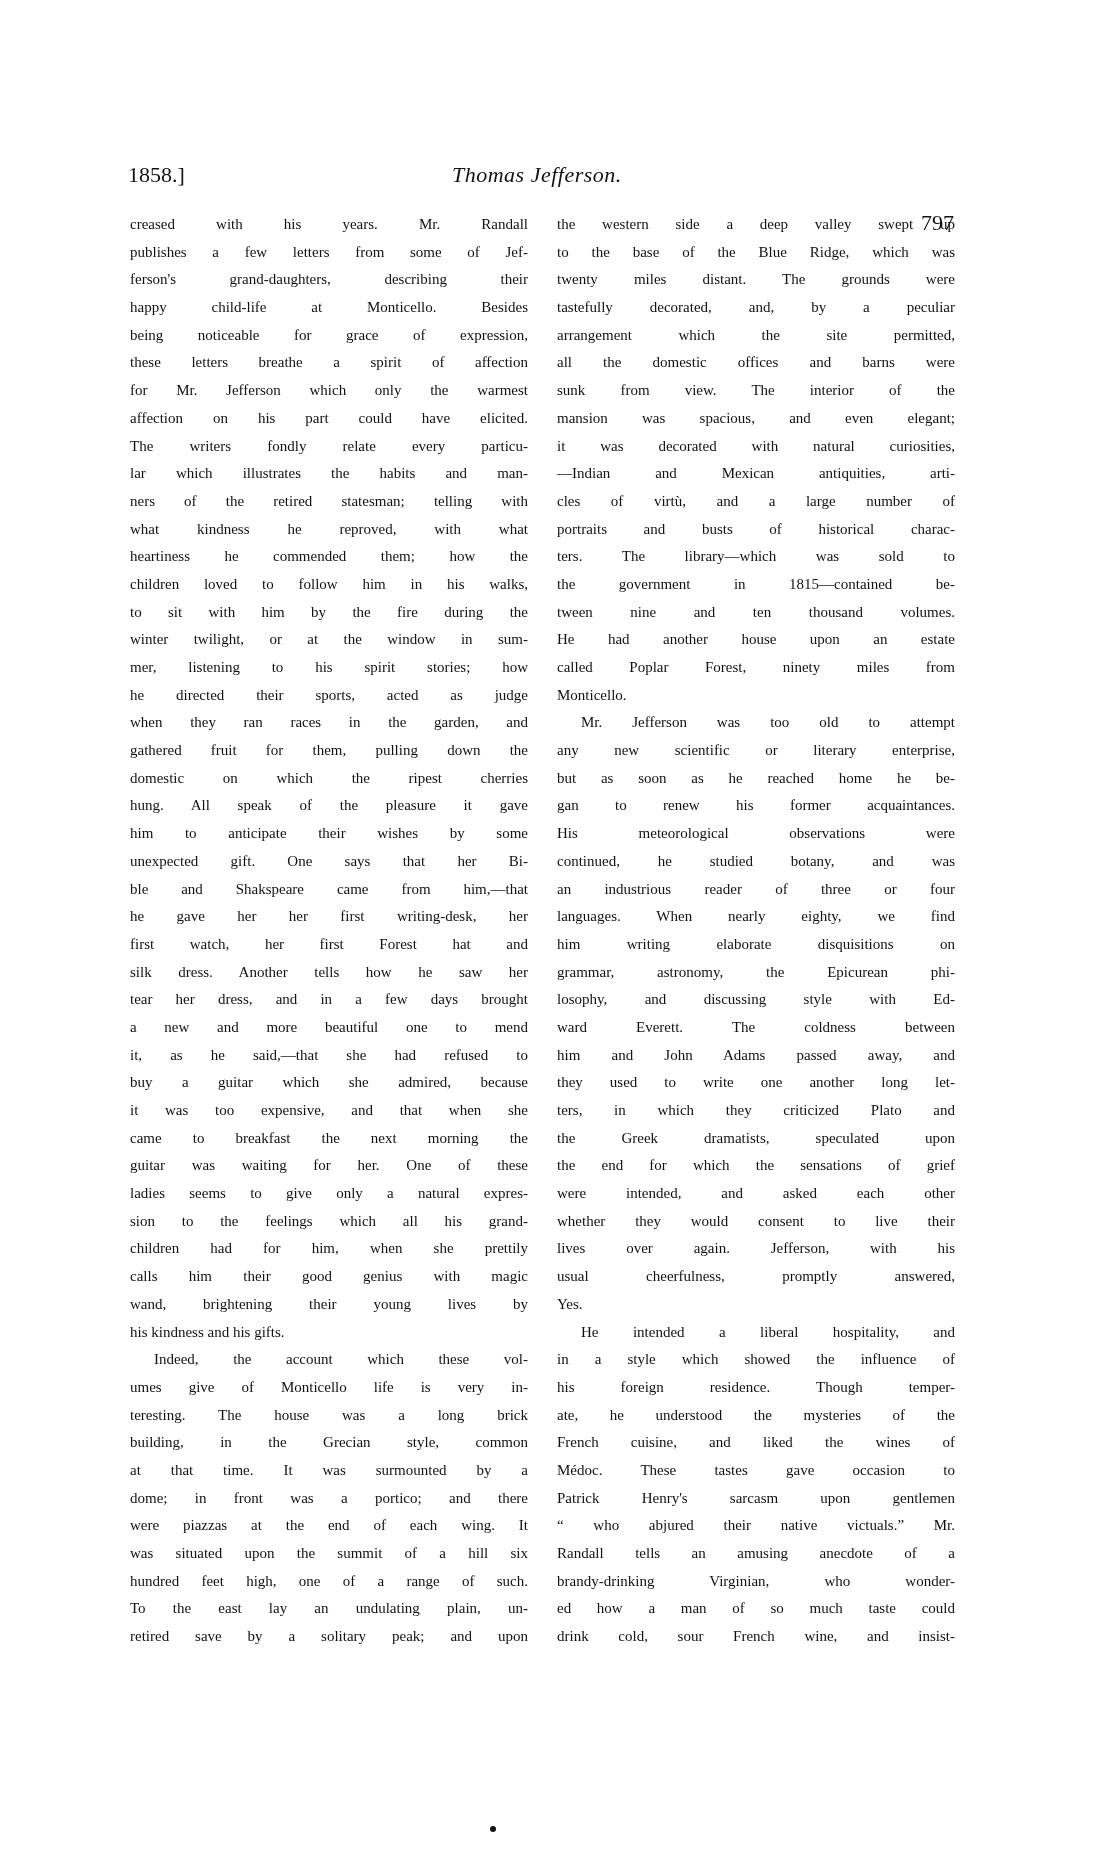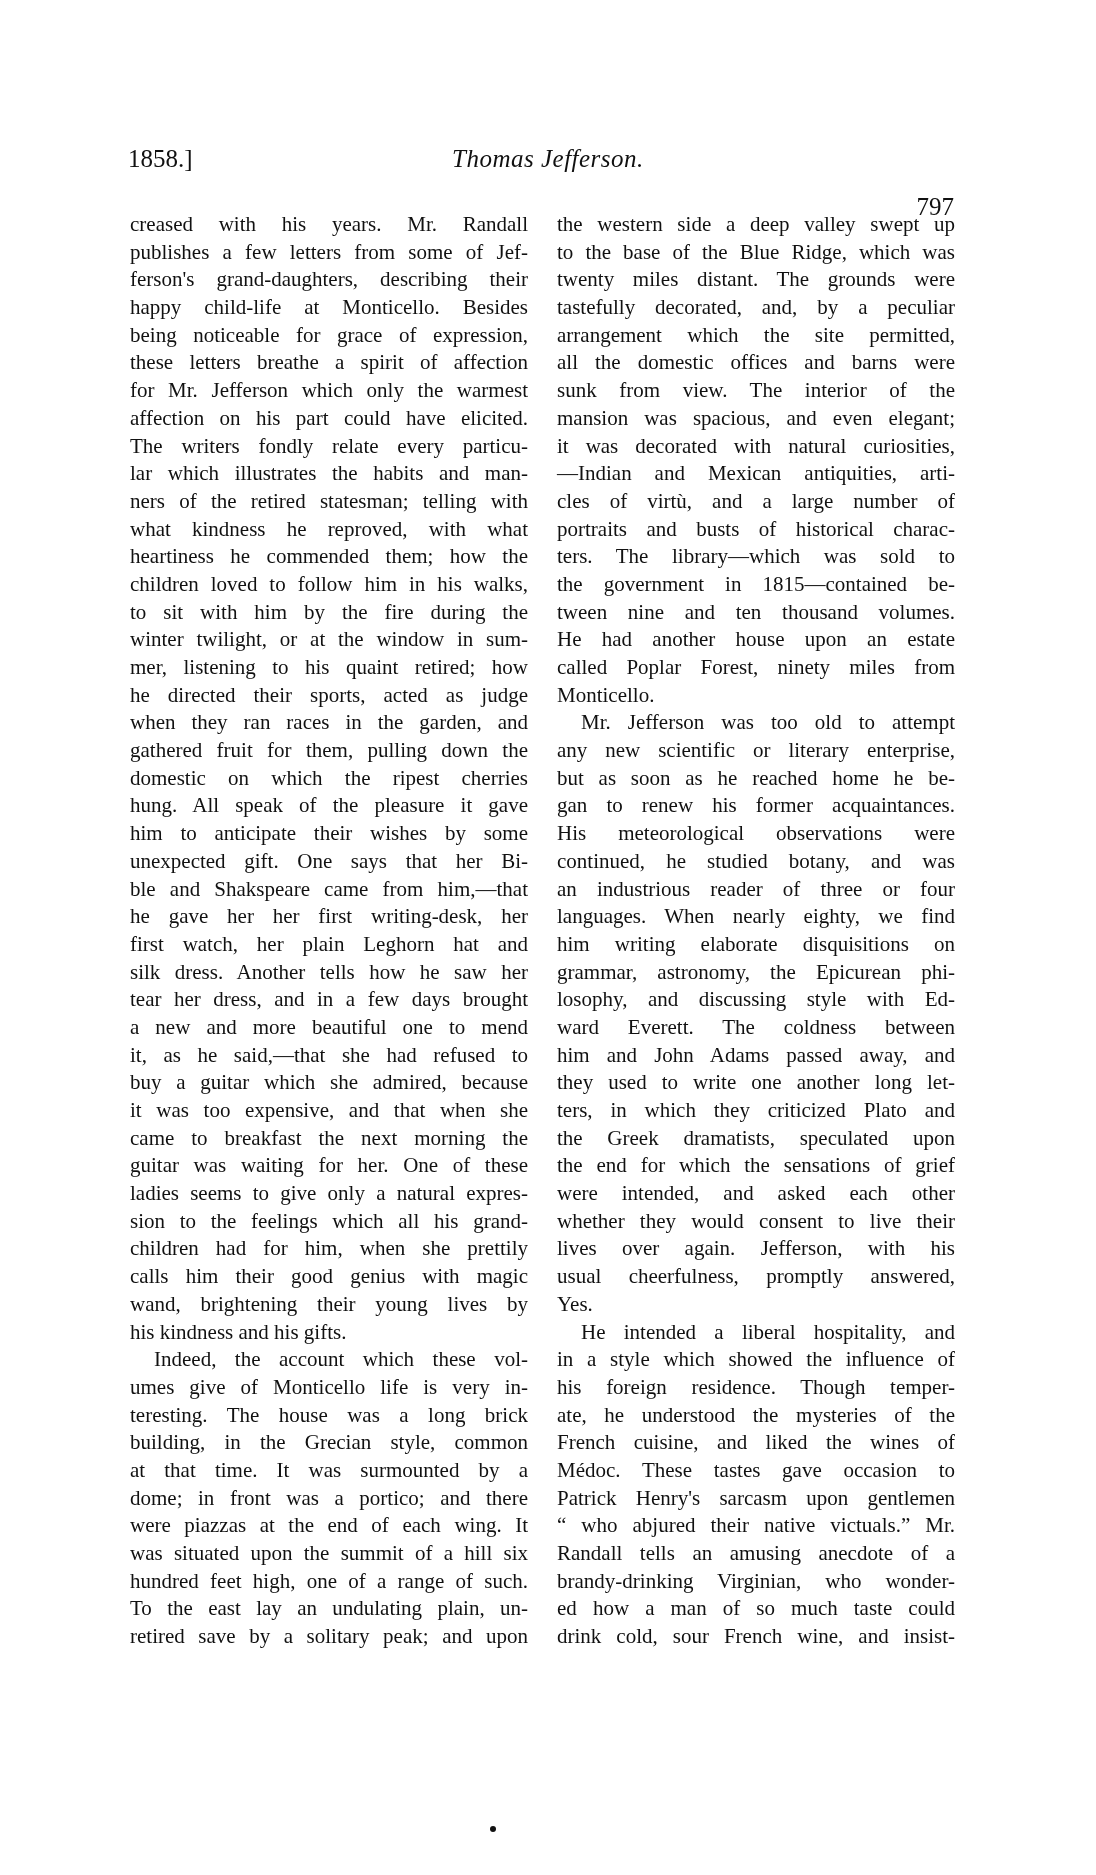--- a/index.html
+++ b/index.html
@@ -1,24 +1,24 @@
 <!DOCTYPE html>
 <html><head>
 <meta charset="utf-8">
 <style>
   html, body { margin: 0; padding: 0; background: #ffffff; }
   body { width: 1096px; height: 1875px; position: relative; overflow: hidden;
          font-family: "Liberation Serif", "DejaVu Serif", serif; color: #111; }
   .page { position: absolute; left: 0; top: 0; width: 1096px; height: 1875px; }
-  .running-head { position: absolute; top: 144px; left: 128px; width: 826px; height: 30px;
-                  font-size: 25px; line-height: 30px; }
+  .running-head { position: absolute; top: 160px; left: 128px; width: 826px; height: 30px;
+                  font-size: 22px; line-height: 30px; }
   .rh-left { position: absolute; left: 0; top: 0; }
   .rh-center { position: absolute; left: 324px; top: 0; font-style: italic; letter-spacing: 0.5px; text-align: right; }
   .rh-right { position: absolute; right: 0; top: 0; margin-top: 48px; }
-  .column { position: absolute; top: 211px; width: 398px; font-size: 21px; }
+  .column { position: absolute; top: 211px; width: 398px; font-size: 15px; }
   .col-left { left: 130px; }
   .col-right { left: 557px; }
   .line { display: block; height: 27.7px; line-height: 27.7px; white-space: nowrap;
           text-align: justify; text-align-last: justify; overflow: visible; }
   .line.last { text-align-last: left; }
   .line.indent { padding-left: 24px; }
   .seg { font-style: normal; }
   .seg.it { }
   .mark-dot { position: absolute; left: 490px; top: 1826px; width: 6px; height: 6px;
               background: #111; border-radius: 50%; }
@@ -43,31 +43,31 @@
       <span class="line"><span class="seg">for Mr. Jefferson which only the warmest</span></span>
       <span class="line"><span class="seg">affection on his part could have elicited.</span></span>
       <span class="line"><span class="seg">The writers fondly relate every particu-</span></span>
       <span class="line"><span class="seg">lar which illustrates the habits and man-</span></span>
       <span class="line"><span class="seg">ners of the retired statesman; telling with</span></span>
       <span class="line"><span class="seg">what kindness he reproved, with what</span></span>
       <span class="line"><span class="seg">heartiness he commended them; how the</span></span>
       <span class="line"><span class="seg">children loved to follow him in his walks,</span></span>
       <span class="line"><span class="seg">to sit with him by the fire during the</span></span>
       <span class="line"><span class="seg">winter twilight, or at the window in sum-</span></span>
-      <span class="line"><span class="seg">mer, listening to his quaint retired; how</span></span>
+      <span class="line"><span class="seg">mer, listening to his spirit stories; how</span></span>
       <span class="line"><span class="seg">he directed their sports, acted as judge</span></span>
       <span class="line"><span class="seg">when they ran races in the garden, and</span></span>
       <span class="line"><span class="seg">gathered fruit for them, pulling down the</span></span>
       <span class="line"><span class="seg">domestic on which the ripest cherries</span></span>
       <span class="line"><span class="seg">hung.  All speak of the pleasure it gave</span></span>
       <span class="line"><span class="seg">him to anticipate their wishes by some</span></span>
       <span class="line"><span class="seg">unexpected gift.  One says that her Bi-</span></span>
       <span class="line"><span class="seg">ble and Shakspeare came from him,—that</span></span>
       <span class="line"><span class="seg">he gave her her first writing-desk, her</span></span>
-      <span class="line"><span class="seg">first watch, her plain Leghorn hat and</span></span>
+      <span class="line"><span class="seg">first watch, her first Forest hat and</span></span>
       <span class="line"><span class="seg">silk dress.  Another tells how he saw her</span></span>
       <span class="line"><span class="seg">tear her dress, and in a few days brought</span></span>
       <span class="line"><span class="seg">a new and more beautiful one to mend</span></span>
       <span class="line"><span class="seg">it, as he said,—that she had refused to</span></span>
       <span class="line"><span class="seg">buy a guitar which she admired, because</span></span>
       <span class="line"><span class="seg">it was too expensive, and that when she</span></span>
       <span class="line"><span class="seg">came to breakfast the next morning the</span></span>
       <span class="line"><span class="seg">guitar was waiting for her.  One of these</span></span>
       <span class="line"><span class="seg">ladies seems to give only a natural expres-</span></span>
       <span class="line"><span class="seg">sion to the feelings which all his grand-</span></span>

